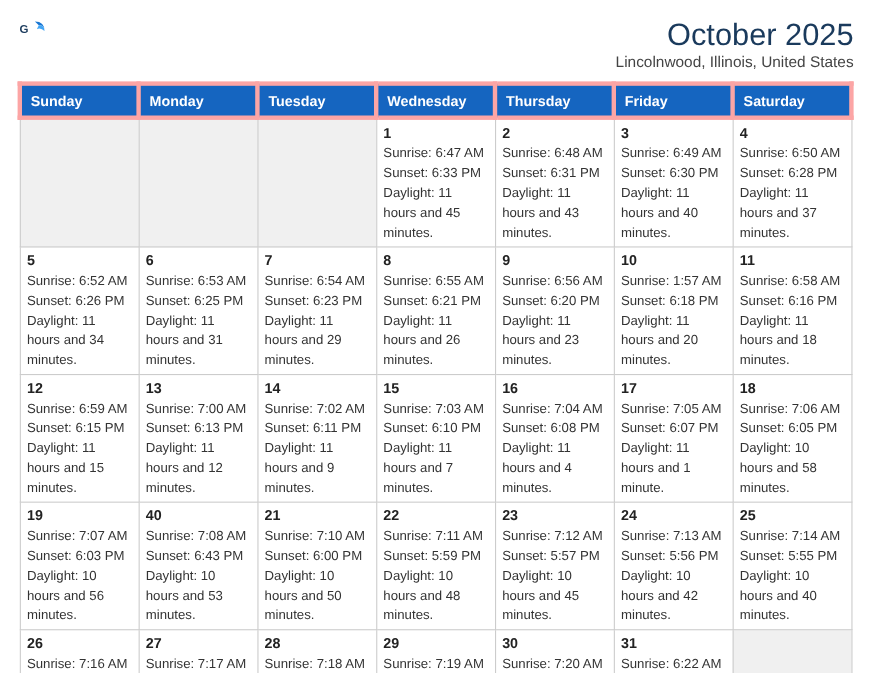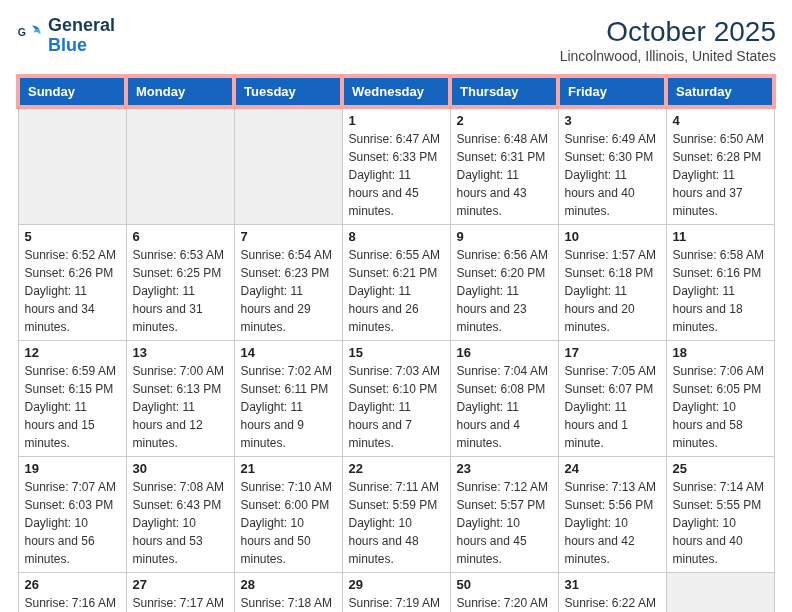--- a/index.html
+++ b/index.html
@@ -87,26 +87,20 @@
 </head>
 <body>
 
 <div class="header">
   <div class="logo">
     <svg class="logo-icon" viewBox="0 0 32 32" xmlns="http://www.w3.org/2000/svg">
       <text x="2" y="16" font-size="12" fill="#1a3a5c" font-weight="bold">G</text>
       <path d="M18 4 Q28 4 28 14 Q28 8 22 8 Z" fill="#1976d2"></path>
       <path d="M22 8 Q28 8 28 14 Q24 10 20 12 Z" fill="#42a5f5"></path>
     </svg>
-    <div>
-      <div class="logo-text">
-        <span>General</span><br>
-        <span class="logo-blue">Blue</span>
-      </div>
-    </div>
   </div>
   <div class="title-block">
     <div class="month-title">October 2025</div>
     <div class="location">Lincolnwood, Illinois, United States</div>
   </div>
 </div>
 
 <table class="calendar">
   <thead>
     <tr>
@@ -257,21 +251,21 @@
       </tr>
       <tr>
         <td>
           <span class="day-number">19</span>
           <div class="day-info">Sunrise: 7:07 AM
 Sunset: 6:03 PM
 Daylight: 10 hours
 and 56 minutes.</div>
         </td>
         <td>
-          <span class="day-number">30</span>
+          <span class="day-number">40</span>
           <div class="day-info">Sunrise: 7:08 AM
 Sunset: 6:43 PM
 Daylight: 10 hours
 and 53 minutes.</div>
         </td>
         <td>
           <span class="day-number">21</span>
           <div class="day-info">Sunrise: 7:10 AM
 Sunset: 6:00 PM
 Daylight: 10 hours
@@ -329,21 +323,21 @@
 and 32 minutes.</div>
         </td>
         <td>
           <span class="day-number">29</span>
           <div class="day-info">Sunrise: 7:19 AM
 Sunset: 5:49 PM
 Daylight: 10 hours
 and 29 minutes.</div>
         </td>
         <td>
-          <span class="day-number">50</span>
+          <span class="day-number">30</span>
           <div class="day-info">Sunrise: 7:20 AM
 Sunset: 5:48 PM
 Daylight: 10 hours
 and 27 minutes.</div>
         </td>
         <td>
           <span class="day-number">31</span>
           <div class="day-info">Sunrise: 6:22 AM
 Sunset: 5:46 PM
 Daylight: 10 hours

